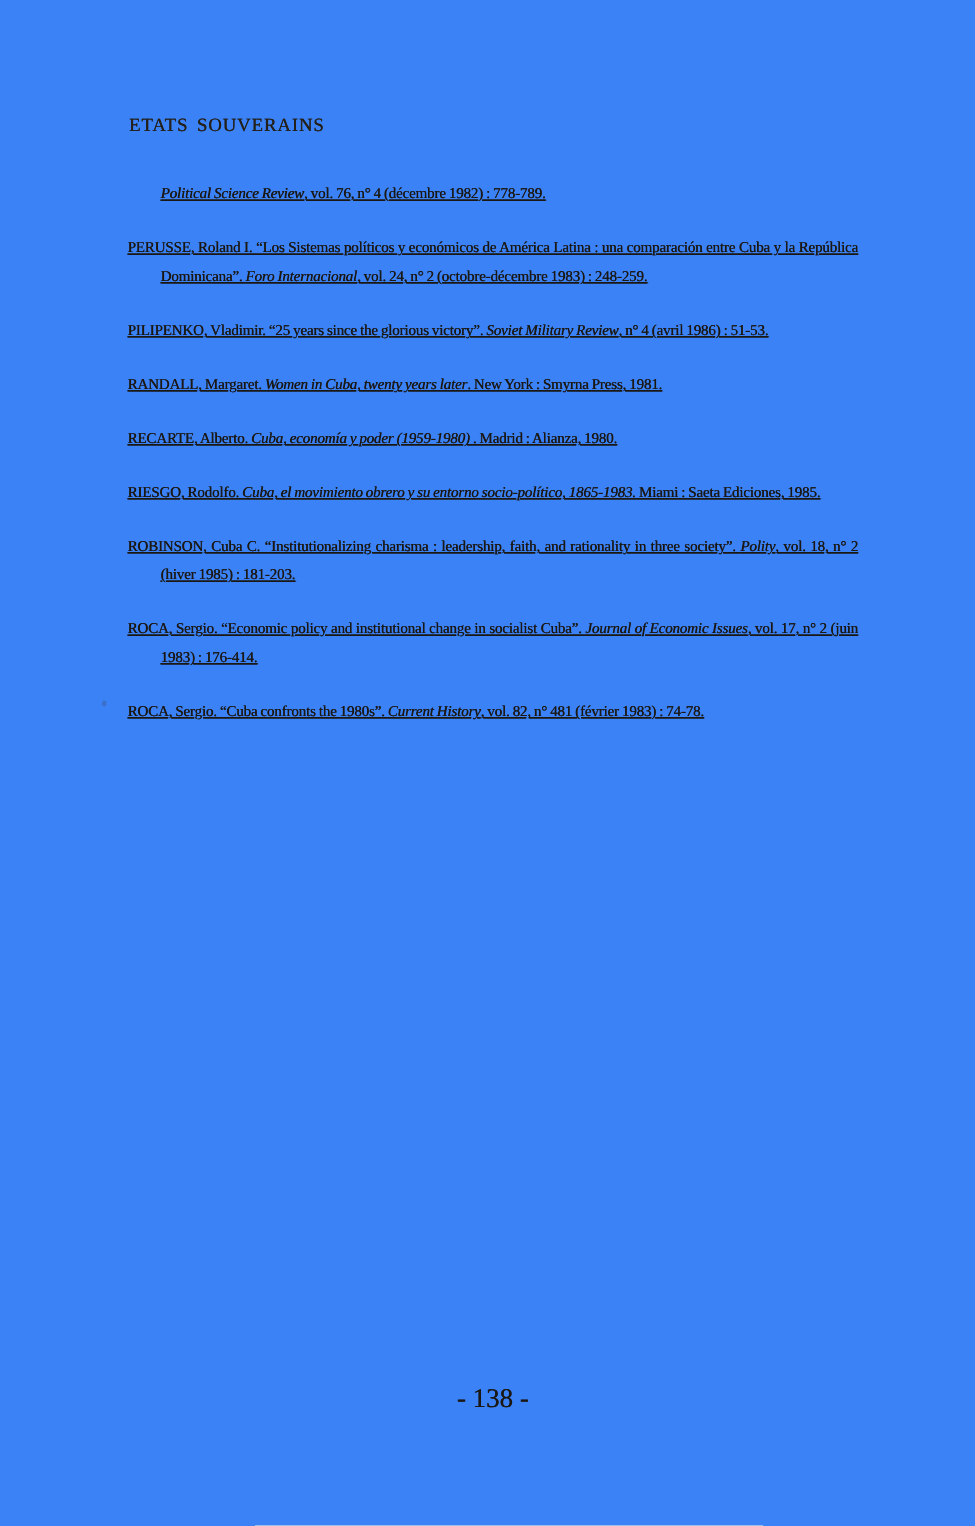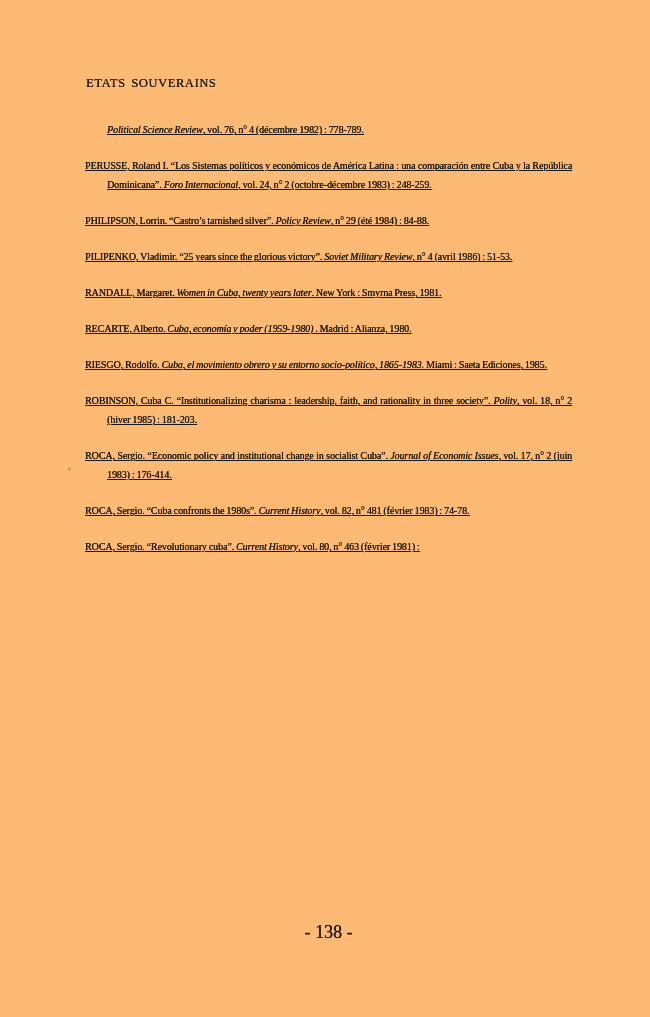--- a/index.html
+++ b/index.html
@@ -5,21 +5,21 @@
   html, body {
     margin: 0;
     padding: 0;
     background: #e9e9e7;
   }
   .page {
     position: relative;
     width: 650px;
     height: 1017px;
     margin: 0 auto;
-    background: #fdba74;
+    background: #3b82f6;
     color: #1b1813;
     font-family: "Liberation Serif", "DejaVu Serif", serif;
     overflow: hidden;
   }
   .running-header {
     position: absolute;
     left: 86px;
     top: 76px;
     font-size: 12.5px;
     letter-spacing: 0.6px;
@@ -70,27 +70,25 @@
 </style>
 </head>
 <body>
 
 <div class="page">
   <div class="running-header">ETATS SOUVERAINS</div>
 
   <div class="bibliography" id="bib">
       <p class="entry carryover"><i>Political Science Review</i><span>, vol. 76, n° 4 (décembre 1982) : 778-789.</span></p>
       <p class="entry"><span>PERUSSE, Roland I. “Los Sistemas políticos y económicos de América Latina : una comparación entre Cuba y la República Dominicana”. </span><i>Foro Internacional</i><span>, vol. 24, n° 2 (octobre-décembre 1983) : 248-259.</span></p>
-      <p class="entry"><span>PHILIPSON, Lorrin. “Castro’s tarnished silver”. </span><i>Policy Review</i><span>, n° 29 (été 1984) : 84-88.</span></p>
       <p class="entry"><span>PILIPENKO, Vladimir. “25 years since the glorious victory”. </span><i>Soviet Military Review</i><span>, n° 4 (avril 1986) : 51-53.</span></p>
       <p class="entry"><span>RANDALL, Margaret. </span><i>Women in Cuba, twenty years later</i><span>. New York : Smyrna Press, 1981.</span></p>
       <p class="entry"><span>RECARTE, Alberto. </span><i>Cuba, economía y poder (1959-1980)</i><span> . Madrid : Alianza, 1980.</span></p>
       <p class="entry"><span>RIESGO, Rodolfo. </span><i>Cuba, el movimiento obrero y su entorno socio-político, 1865-1983.</i><span> Miami : Saeta Ediciones, 1985.</span></p>
       <p class="entry"><span>ROBINSON, Cuba C. “Institutionalizing charisma : leadership, faith, and rationality in three society”. </span><i>Polity</i><span>, vol. 18, n° 2 (hiver 1985) : 181-203.</span></p>
       <p class="entry"><span>ROCA, Sergio. “Economic policy and institutional change in socialist Cuba”. </span><i>Journal of Economic Issues</i><span>, vol. 17, n° 2 (juin 1983) : 176-414.</span></p>
       <p class="entry"><span>ROCA, Sergio. “Cuba confronts the 1980s”. </span><i>Current History</i><span>, vol. 82, n° 481 (février 1983) : 74-78.</span></p>
-      <p class="entry"><span>ROCA, Sergio. “Revolutionary cuba”. </span><i>Current History</i><span>, vol. 80, n° 463 (février 1981) :</span></p>
     </div>
 
   <div class="speck"></div>
 
   <div class="page-number">- 138 -</div>
 </div>
 
 </body></html>

